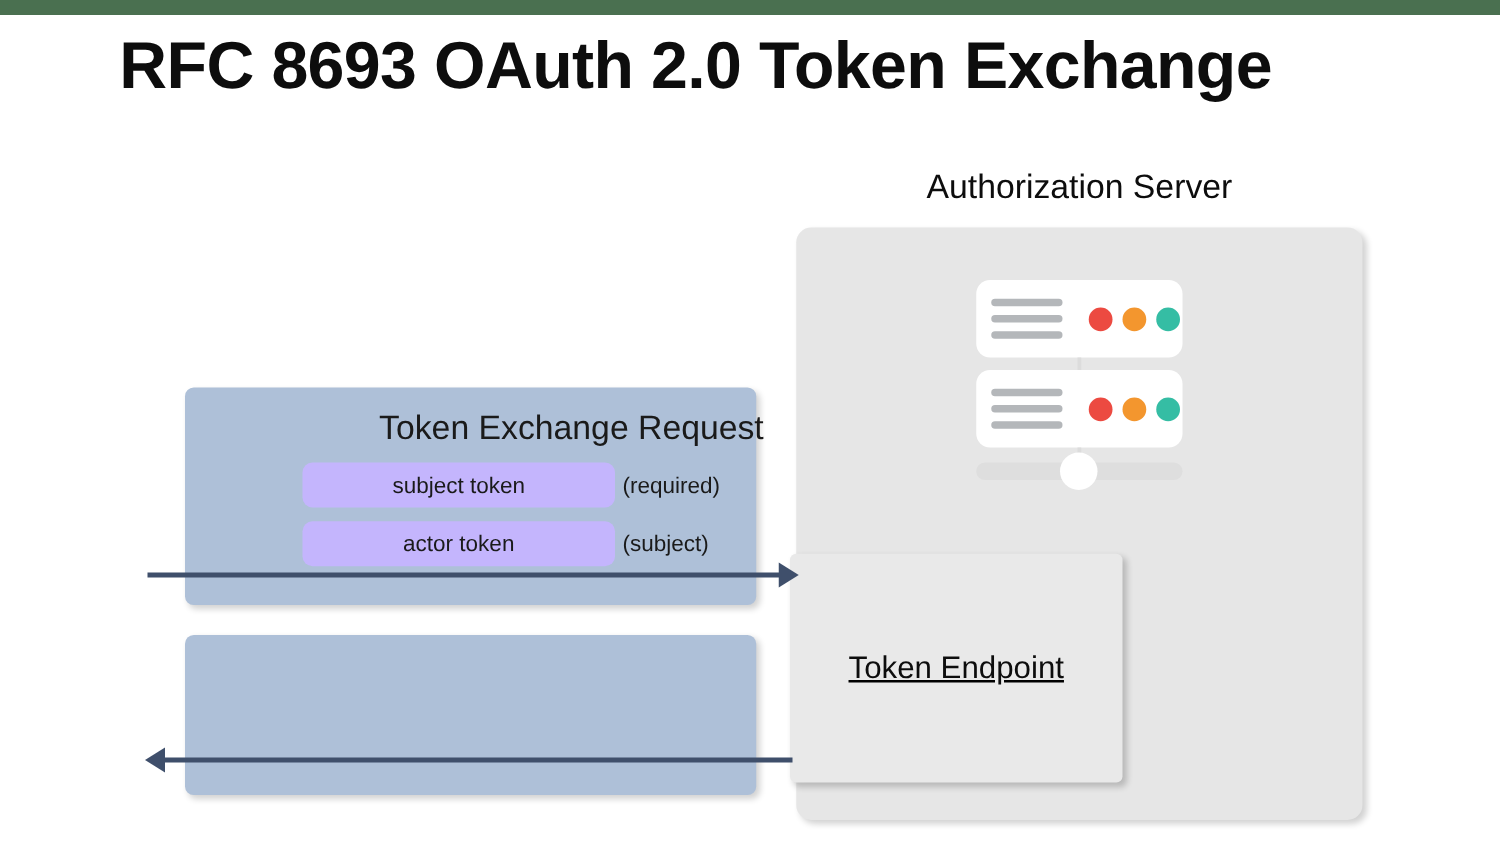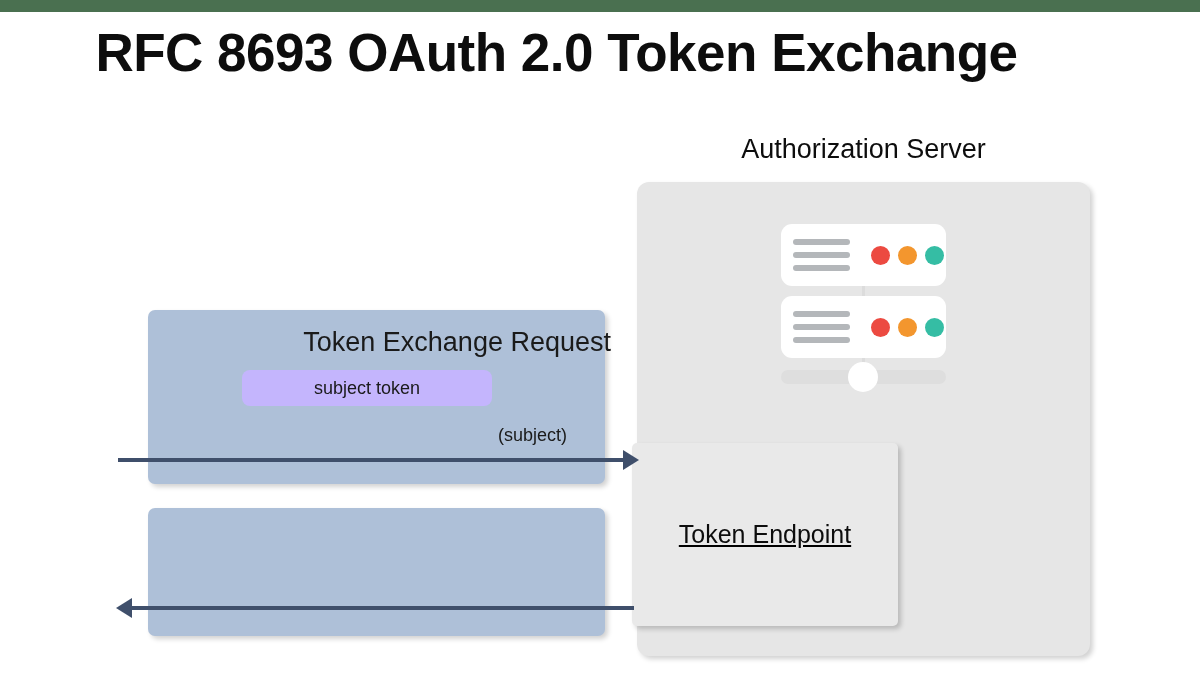--- a/index.html
+++ b/index.html
@@ -271,21 +271,23 @@
   <div class="srv-knob"></div>
 
   <div class="token-endpoint">
     <span class="token-endpoint-label">Token Endpoint</span>
   </div>
 
   <div class="msg-box request">
     <div class="msg-title">Token Exchange Request</div>
 
     <div class="token-pill pill-req-1">subject token</div>
-
+    <div class="pill-note note-1">(required)</div>
+
+    <div class="token-pill pill-req-2">actor token</div>
     <div class="pill-note note-2">(subject)</div>
   </div>
 
   <div class="msg-box response">
 
   </div>
 
   <div class="arrow-line arrow-top"></div>
   <div class="arrow-head-right"></div>
 

